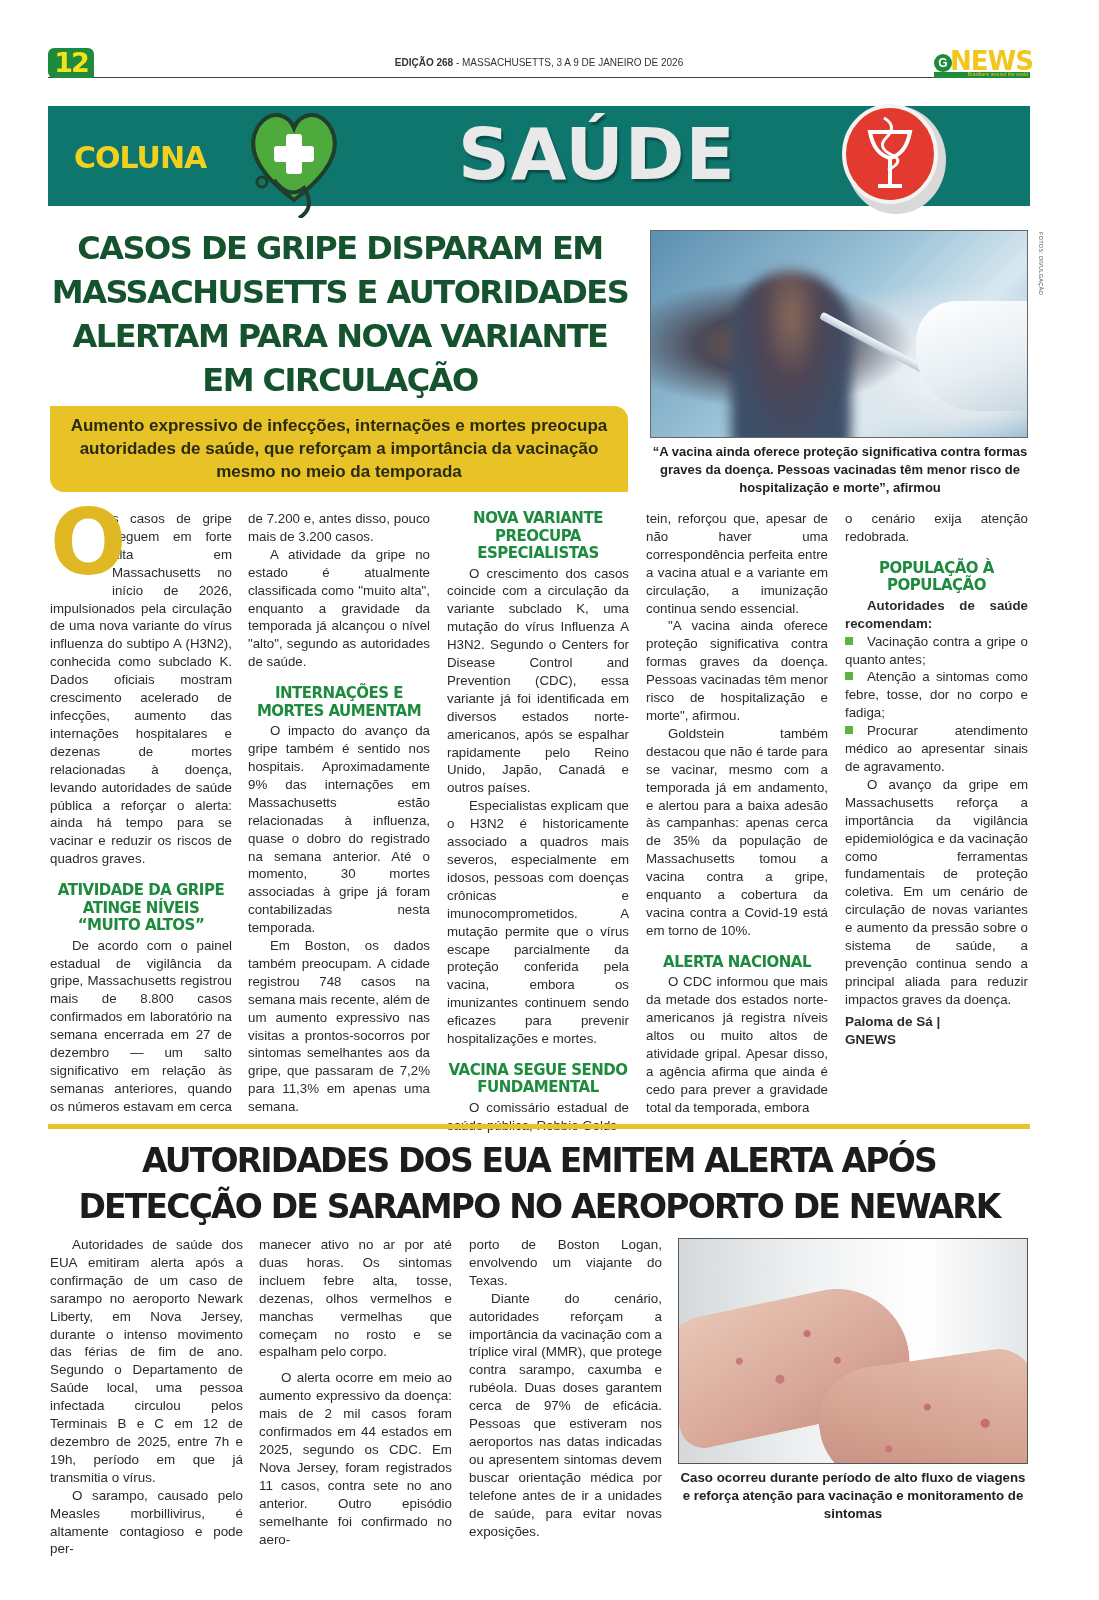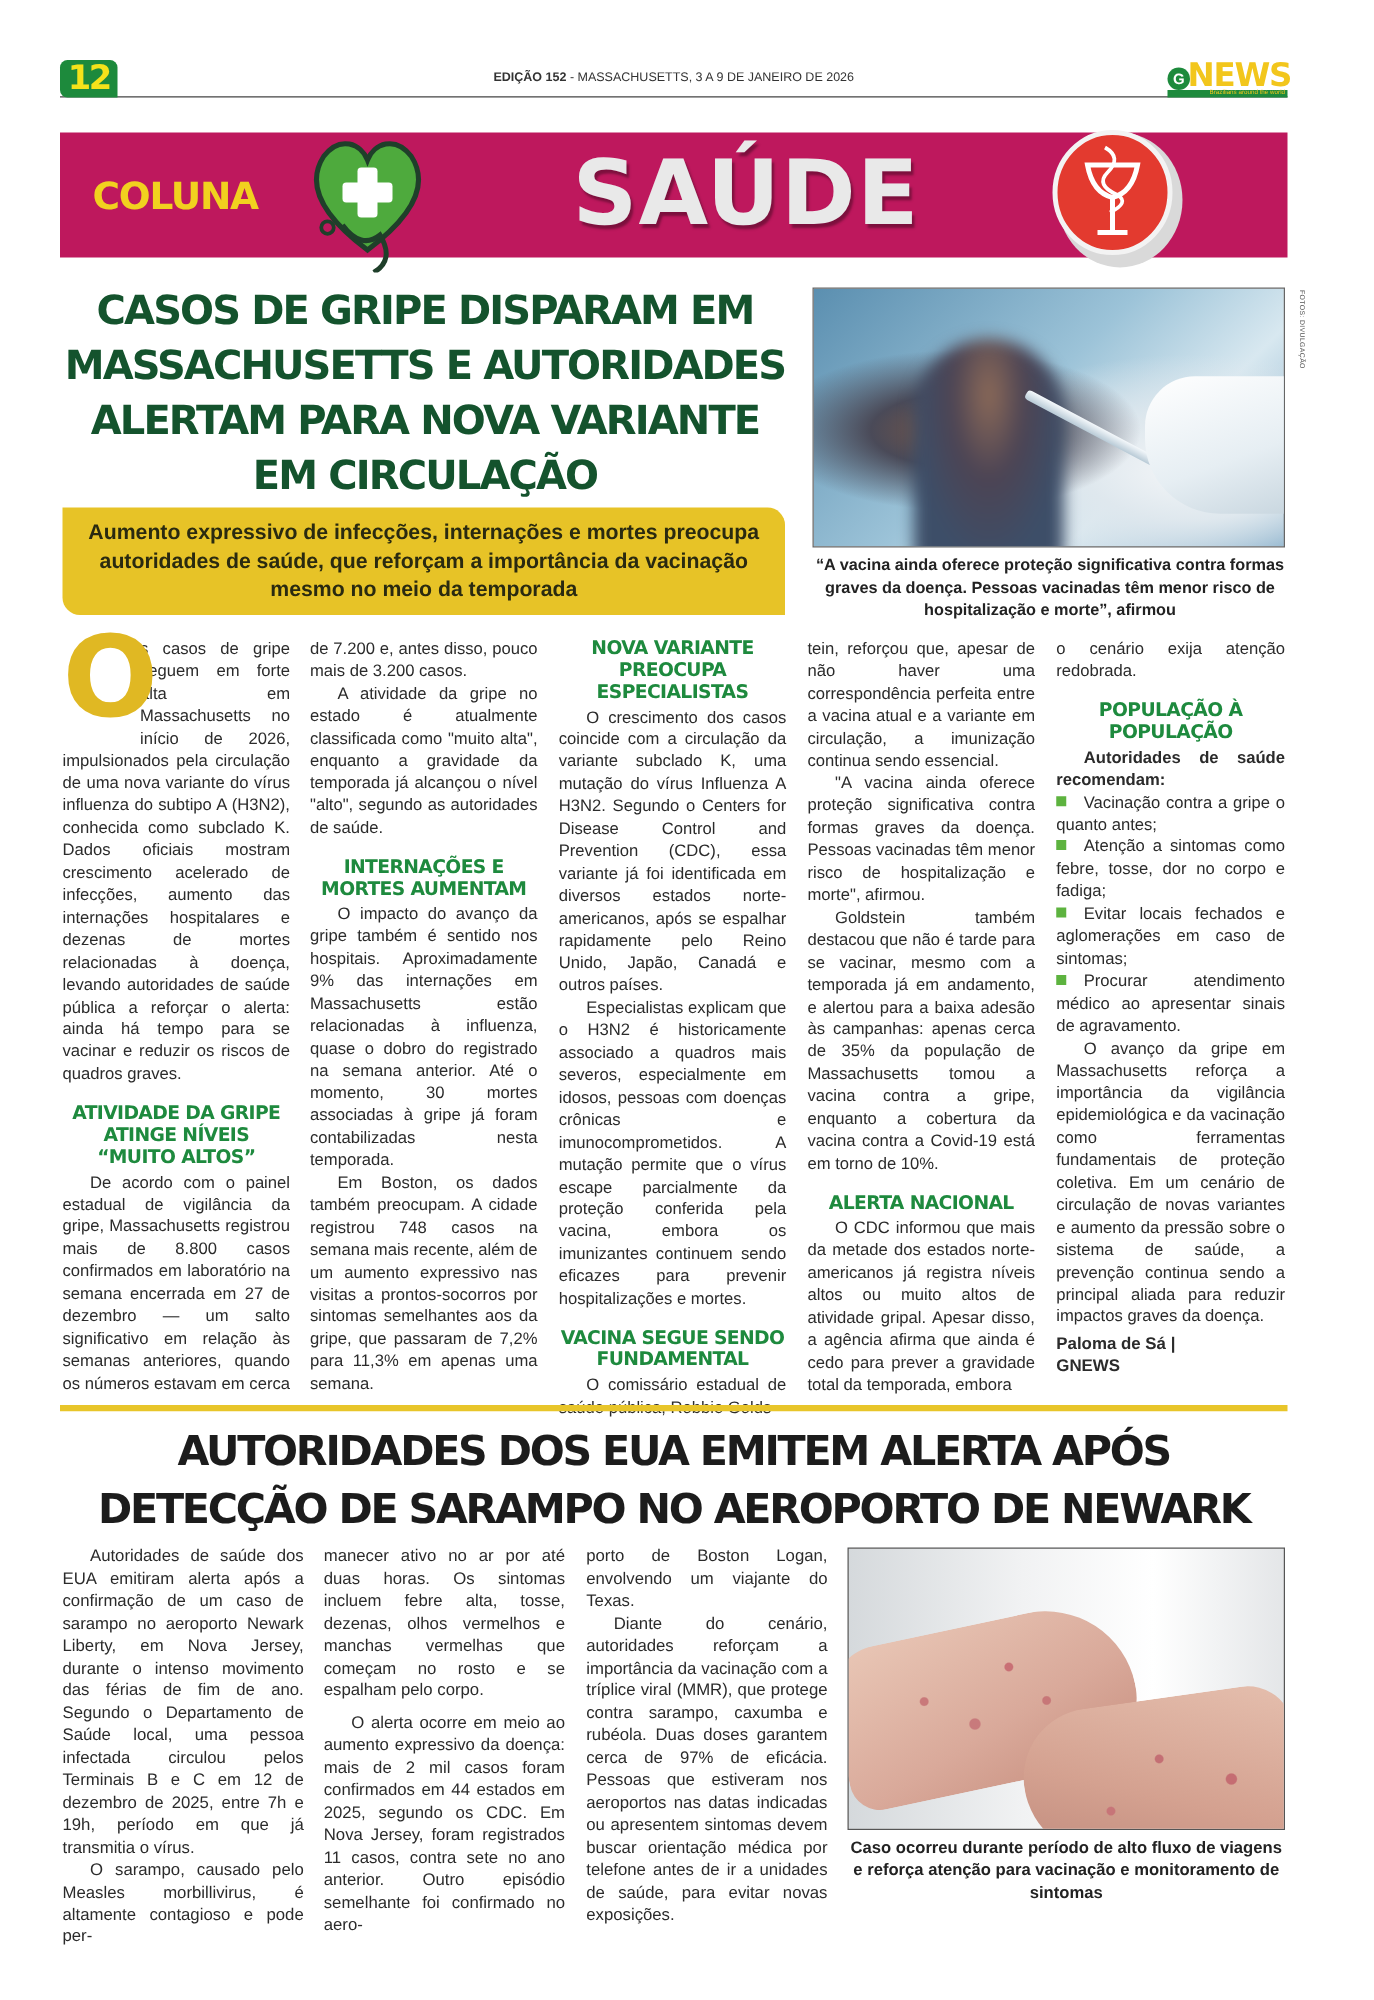--- a/index.html
+++ b/index.html
@@ -11,21 +11,21 @@
   .pagenum { position: absolute; left: 0; top: 0; width: 46px; height: 30px; background: #1d8a3c; color: #f4e21a; font-weight: bold; font-size: 27px; line-height: 30px; text-align: center; border-radius: 6px 6px 0 6px; font-family: "DejaVu Sans", sans-serif; letter-spacing: -2px; }
   .edition { position: absolute; left: 0; right: 0; top: 9px; text-align: center; font-size: 10px; color: #333; }
   .edition b { font-weight: bold; }
   .logo { position: absolute; right: 0; top: 0; width: 96px; height: 30px; }
   .logo .g { position: absolute; left: 0; top: 6px; width: 18px; height: 18px; border-radius: 50%; background: #1d8a3c; color: #fff; font-size: 12px; font-weight: bold; text-align: center; line-height: 18px; }
   .logo .word { position: absolute; left: 16px; top: -2px; font-size: 26px; font-weight: bold; color: #f2c61c; letter-spacing: -1px; font-family: "DejaVu Sans", sans-serif; }
   .logo .tag { position: absolute; left: 0; bottom: 0; height: 6px; width: 96px; background: #1d8a3c; }
   .logo .tag span { position: absolute; right: 2px; top: -1px; font-size: 5px; color: #f2c61c; }
 
   
-  .banner { position: absolute; left: 48px; top: 106px; width: 982px; height: 100px; background: #be185d; }
+  .banner { position: absolute; left: 48px; top: 106px; width: 982px; height: 100px; background: #0f766e; }
   .coluna { position: absolute; left: 26px; top: 34px; font-size: 30px; font-weight: bold; color: #f1d11f; letter-spacing: -1px; font-family: "DejaVu Sans", sans-serif; }
   .heart { position: absolute; left: 196px; top: -6px; width: 100px; height: 118px; }
   .saude { position: absolute; left: 410px; top: 6px; font-size: 72px; font-weight: bold; color: #e9e9e9; letter-spacing: 1px; font-family: "DejaVu Sans", sans-serif; text-shadow: 2px 3px 2px rgba(0,0,0,.35); }
   .pharm { position: absolute; left: 790px; top: -8px; width: 110px; height: 118px; }
 
   
   .h1 { position: absolute; left: 50px; top: 226px; width: 580px; text-align: center; font-family: "DejaVu Sans", sans-serif; font-weight: bold; font-size: 32px; line-height: 44px; color: #14532d; letter-spacing: -1.5px; }
   .deck { position: absolute; left: 50px; top: 406px; width: 578px; height: 86px; background: #e7c327; border-radius: 0 14px 0 14px; padding: 8px 12px; text-align: center; font-weight: bold; font-size: 17px; line-height: 23px; color: #2a2a10; }
 
   
@@ -67,21 +67,21 @@
   .photo2 .hand2 { position: absolute; left: 140px; top: 120px; width: 220px; height: 120px; border-radius: 60px 40px 30px 70px;
     background: radial-gradient(circle at 50% 40%, #c46f74 0 3px, transparent 4px), radial-gradient(circle at 75% 60%, #c56d72 0 4px, transparent 5px), radial-gradient(circle at 30% 70%, #c77578 0 3px, transparent 4px), linear-gradient(200deg, #e5bfae 0%, #d4a190 60%, #bf8a7c 100%); transform: rotate(-8deg); }
   .cap2 { position: absolute; left: 680px; top: 1469px; width: 346px; text-align: center; font-weight: bold; font-size: 13.3px; line-height: 18px; color: #222; }
 </style>
 </head>
 <body>
 
 <div class="topbar">
   <div class="pagenum">12</div>
   <div class="edition">
-    <b>EDIÇÃO 152</b><span> - MASSACHUSETTS, 3 A 9 DE JANEIRO DE 2026</span>
+    <b>EDIÇÃO 268</b><span> - MASSACHUSETTS, 3 A 9 DE JANEIRO DE 2026</span>
   </div>
   <div class="logo">
     <div class="g">G</div>
     <div class="word">NEWS</div>
     <div class="tag">
         <span>Brazilians around the world</span>
       </div>
   </div>
 </div>
 
@@ -147,21 +147,20 @@
   <div class="sub">ALERTA NACIONAL</div>
   <p>O CDC informou que mais da metade dos estados norte-americanos já registra níveis altos ou muito altos de atividade gripal. Apesar disso, a agência afirma que ainda é cedo para prever a gravidade total da temporada, embora</p>
 </div>
 
 <div class="col" style="left:845px; top:510px; width:183px;">
   <p class="noind">o cenário exija atenção redobrada.</p>
   <div class="sub">POPULAÇÃO À POPULAÇÃO</div>
   <p style="font-weight:bold;">Autoridades de saúde recomendam:</p>
   <p class="bullet"><span class="sq"></span><span>Vacinação contra a gripe o quanto antes;</span></p>
   <p class="bullet"><span class="sq"></span><span>Atenção a sintomas como febre, tosse, dor no corpo e fadiga;</span></p>
-  <p class="bullet"><span class="sq"></span><span>Evitar locais fechados e aglomerações em caso de sintomas;</span></p>
   <p class="bullet"><span class="sq"></span><span>Procurar atendimento médico ao apresentar sinais de agravamento.</span></p>
   <p>O avanço da gripe em Massachusetts reforça a importância da vigilância epidemiológica e da vacinação como ferramentas fundamentais de proteção coletiva. Em um cenário de circulação de novas variantes e aumento da pressão sobre o sistema de saúde, a prevenção continua sendo a principal aliada para reduzir impactos graves da doença.</p>
   <div class="byline">Paloma de Sá |</div>
   <div class="byline" style="margin-top:0">GNEWS</div>
 </div>
 
 <div class="rule"></div>
 
 <h2 class="h2">AUTORIDADES DOS EUA EMITEM ALERTA APÓS DETECÇÃO DE SARAMPO NO AEROPORTO DE NEWARK</h2>
 

